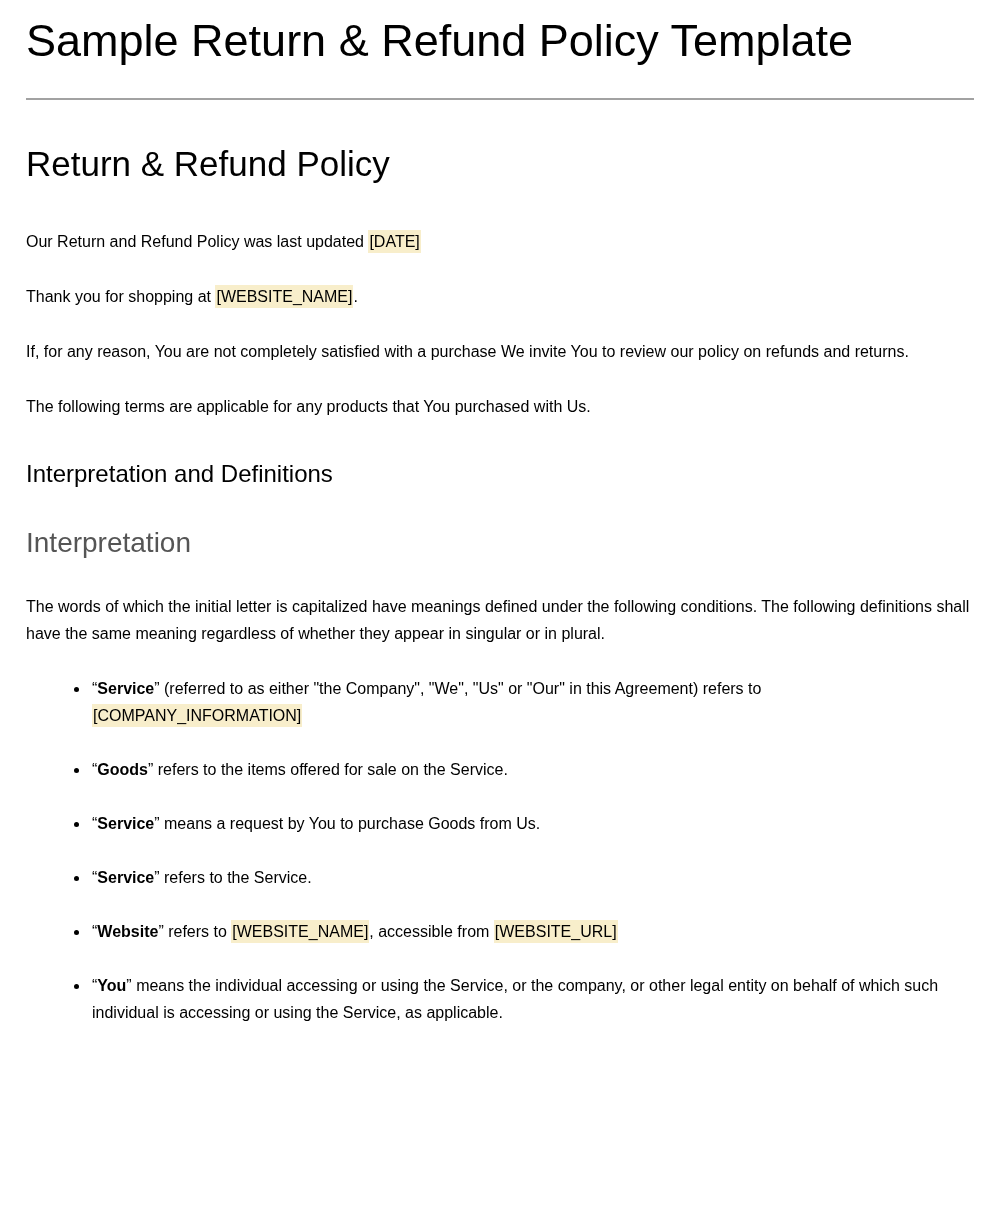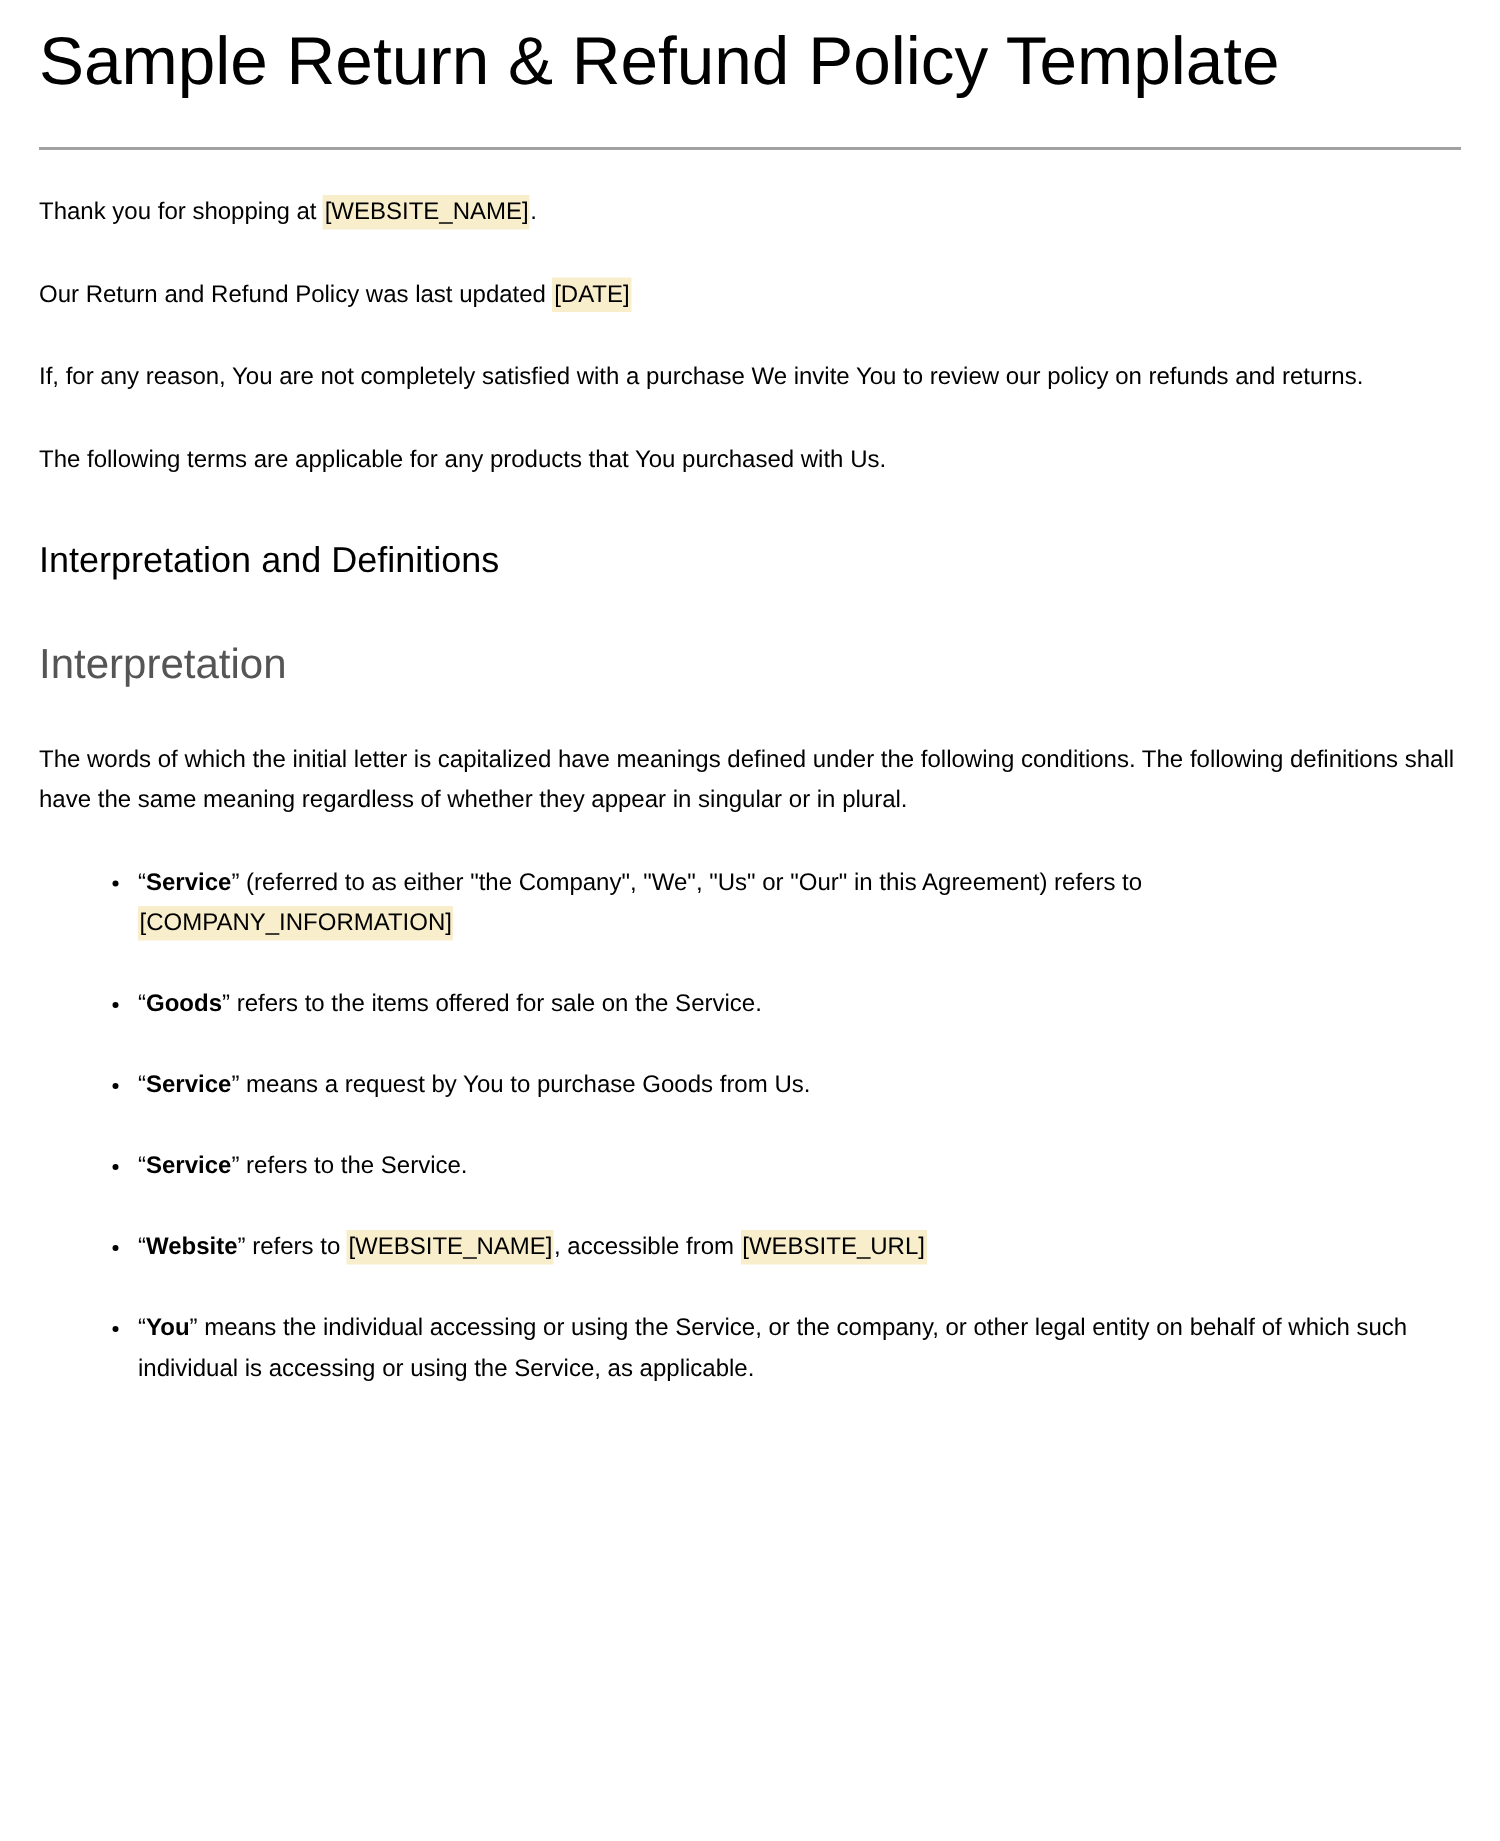--- a/index.html
+++ b/index.html
@@ -77,24 +77,25 @@
 </style>
 </head>
 <body>
 
 <div class="container">
 
   <h1 class="page-title">Sample Return &amp; Refund Policy Template</h1>
 
   <hr class="divider">
 
+  <h2 class="policy-title">Return &amp; Refund Policy</h2>
+
+  <p><span>Our Return and Refund Policy was last updated </span><span class="hl">[DATE]</span></p>
 
   <p><span>Thank you for shopping at </span><span class="hl">[WEBSITE_NAME]</span><span>.</span></p>
-
-  <p><span>Our Return and Refund Policy was last updated </span><span class="hl">[DATE]</span></p>
 
   <p>If, for any reason, You are not completely satisfied with a purchase We invite You to review our policy on refunds and returns.</p>
 
   <p>The following terms are applicable for any products that You purchased with Us.</p>
 
   <h2 class="section-heading">Interpretation and Definitions</h2>
 
   <h3 class="sub-heading">Interpretation</h3>
 
   <p>The words of which the initial letter is capitalized have meanings defined under the following conditions. The following definitions shall have the same meaning regardless of whether they appear in singular or in plural.</p>

